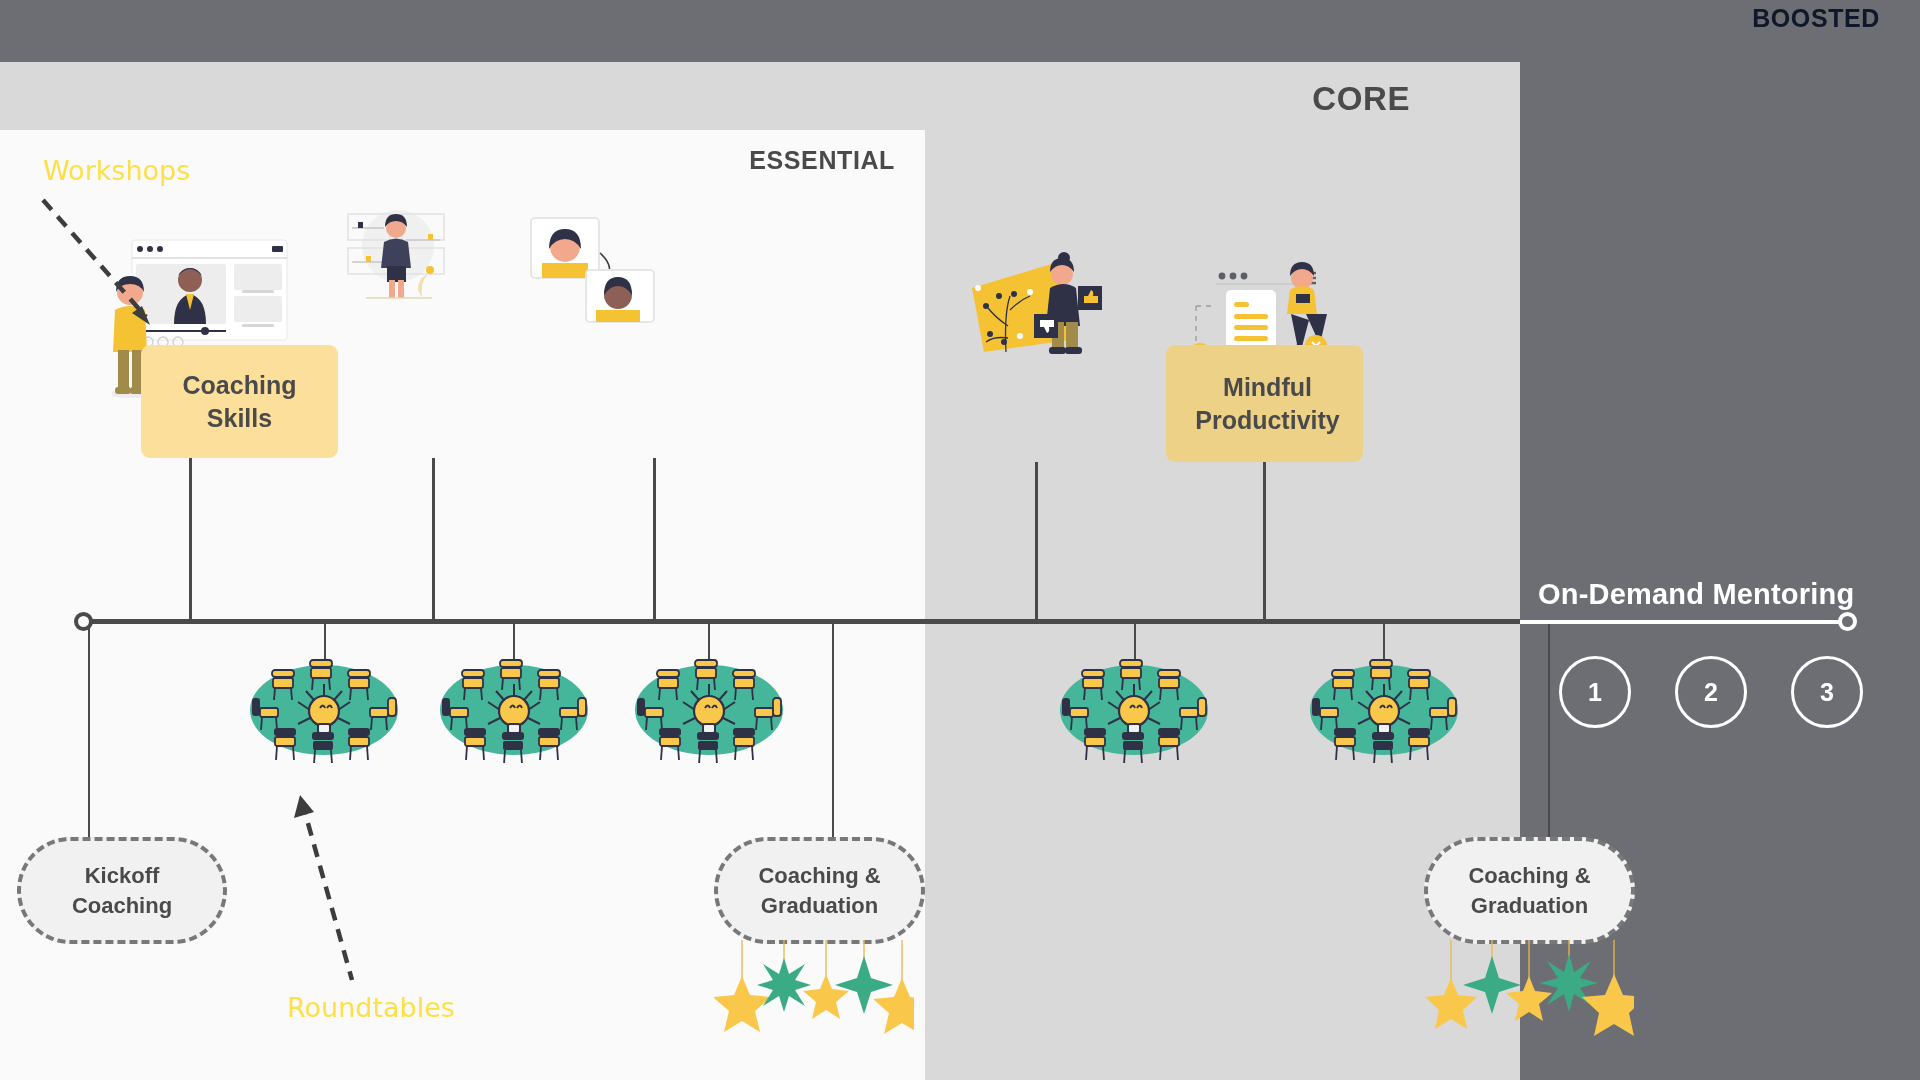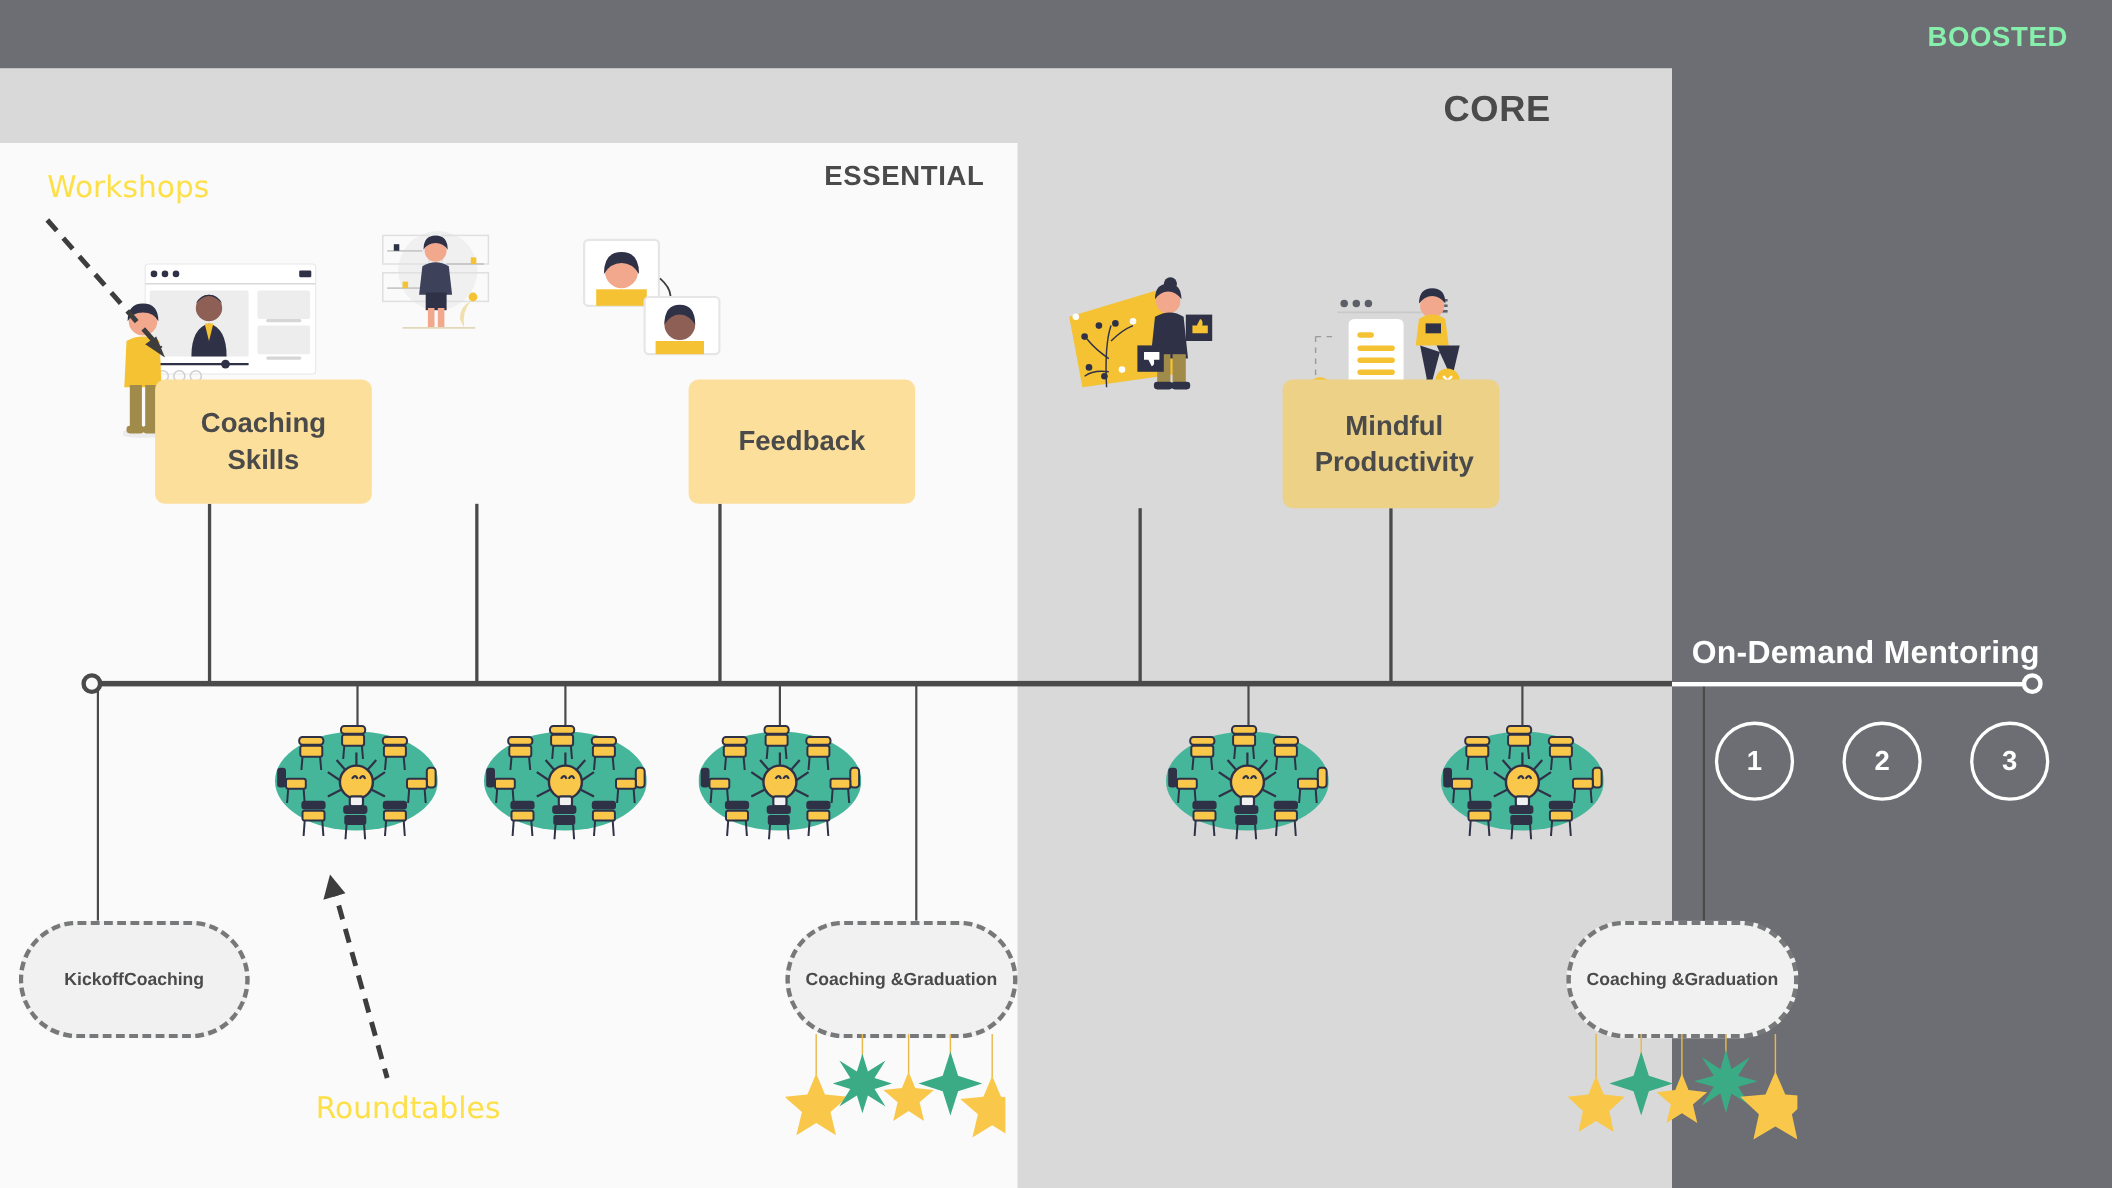--- a/index.html
+++ b/index.html
@@ -24,21 +24,21 @@
   #panel-essential {
     left: 0; top: 130px; width: 925px; height: 950px;
     background: #fafafa;
   }
   .tier-label {
     position: absolute;
     font-weight: 700;
     letter-spacing: 0.6px;
   }
   #label-boosted {
-    right: 40px; top: 20px; font-size: 25px; color: #86efac;
+    right: 40px; top: 4px; font-size: 25px; color: #0f172a;
   }
   #label-core {
     left: 1410px; top: 80px; font-size: 33px; color: #4a4a4a;
     transform: translateX(-100%);
   }
   #label-essential {
     left: 895px; top: 146px; font-size: 25px; color: #4a4a4a;
     transform: translateX(-100%);
   }
 
@@ -95,24 +95,24 @@
 
   
   .illu { position: absolute; }
 
   
   .pill {
     position: absolute;
     background: #f1f1f1;
     border: 4px dashed #777879;
     border-radius: 60px;
-    display: flex; 
+    display: flex; flex-direction: column;
     align-items: center; justify-content: center;
     text-align: center;
-    font-size: 16px; font-weight: 700;
+    font-size: 22px; font-weight: 700;
     color: #4a4a4a; line-height: 1.35;
   }
 
   
   .handnote {
     position: absolute;
     font-family: "DejaVu Sans", sans-serif;
     font-size: 27px; color: #fde047;
   }
 
@@ -303,23 +303,20 @@
     <circle cx="14" cy="104" r="11" fill="#f4c232"></circle>
     <path d="M9 104 l4 4 l7 -8" fill="none" stroke="#ffffff" stroke-width="2.4"></path>
   </svg>
 
   <div class="wcard essential" style="left:141px; top:345px; width:197px; height:113px;">
     <span>Coaching</span>
     <span>Skills</span>
   </div>
 
 
-  <div class="wcard essential" style="left:626px; top:345px; width:206px; height:113px;">
-    <span>Feedback</span>
-  </div>
 
 
   <div class="wcard core" style="left:1166px; top:345px; width:197px; height:117px;padding-left:16px;">
     <span>Mindful</span>
     <span>Productivity</span>
   </div>
 
   <svg class="roundtable" style="left:250px; top:658px;" width="148" height="105" viewBox="0 0 148 105">
     <ellipse cx="74" cy="52" rx="74" ry="45" fill="#45b69a"></ellipse>
     <g stroke="#2f3147" stroke-width="2" fill="none">

